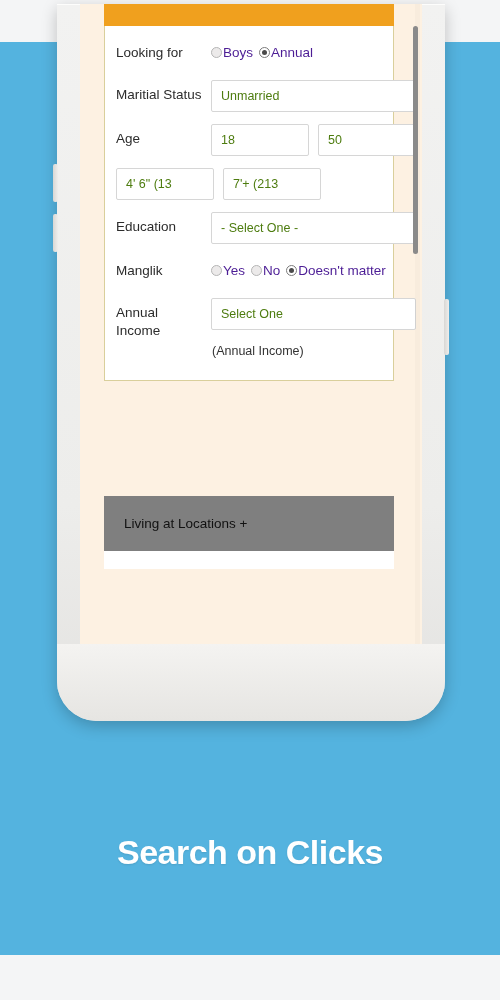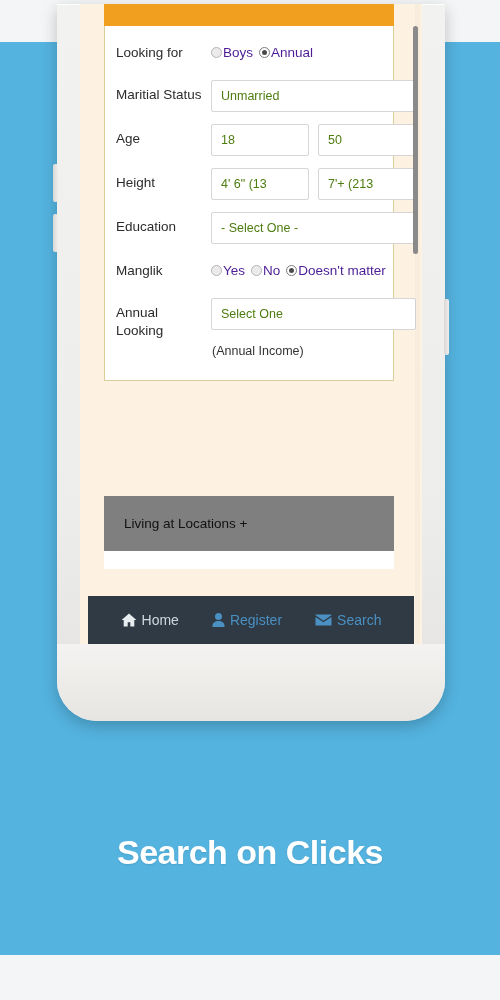--- a/index.html
+++ b/index.html
@@ -267,21 +267,20 @@
 
             <div class="frow">
               <div class="flabel">Age</div>
               <div class="fctl">
                 <div class="inp inp-half">18</div>
                 <div class="inp inp-half">50</div>
               </div>
             </div>
 
             <div class="frow">
-              <div class="flabel">Height</div>
               <div class="fctl">
                 <div class="inp inp-half">4' 6" (13</div>
                 <div class="inp inp-half">7'+ (213</div>
               </div>
             </div>
 
             <div class="frow">
               <div class="flabel">Education</div>
               <div class="fctl">
                 <div class="inp inp-full">- Select One -</div>
@@ -304,63 +303,37 @@
                     <span class="rdot on"></span>
                     <span class="rlabel">Doesn't matter</span>
                   </div>
                 </div>
               </div>
             </div>
 
             <div class="frow">
               <div class="flabel">
                 <div>Annual</div>
-                <div>Looking</div>
+                <div>Income</div>
               </div>
               <div class="fctl" style="flex-direction:column;">
                 <div class="inp inp-full">Select One</div>
                 <div class="hint">(Annual Income)</div>
               </div>
             </div>
 
           </div>
         </div>
 
         <div class="loc-wrap">
           <div class="loc-bar">
             <span>Living at Locations +</span>
           </div>
         </div>
 
-        <div class="appnav">
-
-          <div class="navitem active">
-            <svg class="nicon" width="16" height="14" viewBox="0 0 16 14">
-              <path d="M8 0.6 0.6 7h2.1v6.4h4V9.2h2.6v4.2h4V7h2.1z"></path>
-            </svg>
-            <span>Home</span>
-          </div>
-
-          <div class="navitem">
-            <svg class="nicon" width="13" height="14" viewBox="0 0 13 14">
-              <circle cx="6.5" cy="3.6" r="3.5"></circle>
-              <path d="M6.5 8C3.2 8 0.5 10 0.5 12.6V14h12v-1.4C12.5 10 9.8 8 6.5 8z"></path>
-            </svg>
-            <span>Register</span>
-          </div>
-
-          <div class="navitem">
-            <svg class="nicon" width="17" height="12" viewBox="0 0 17 12">
-              <path d="M0.5 1.2 8.5 6.8 16.5 1.2V0.6H0.5z"></path>
-              <path d="M0.5 2.9v8.5h16V2.9L8.5 8.3z"></path>
-            </svg>
-            <span>Search</span>
-          </div>
-
-        </div>
 
         <div class="wv-scroll-track">
           <div class="wv-scroll-thumb"></div>
         </div>
 
       </div>
     </div>
 
     <div class="phone-chin"></div>
   </div>

